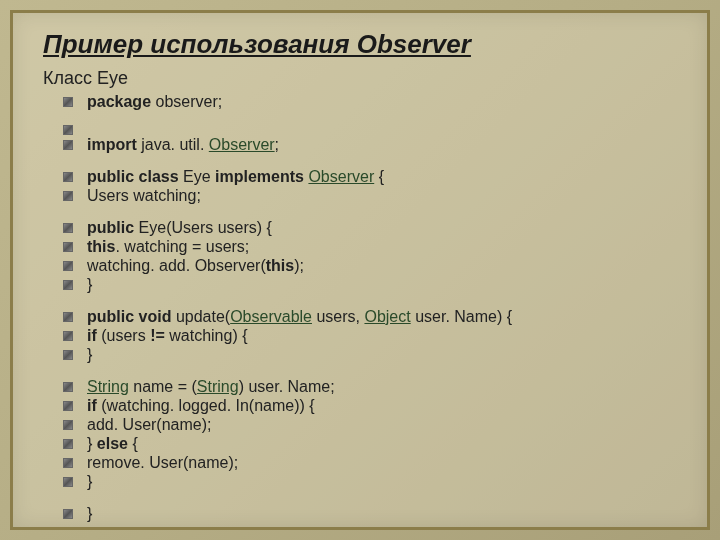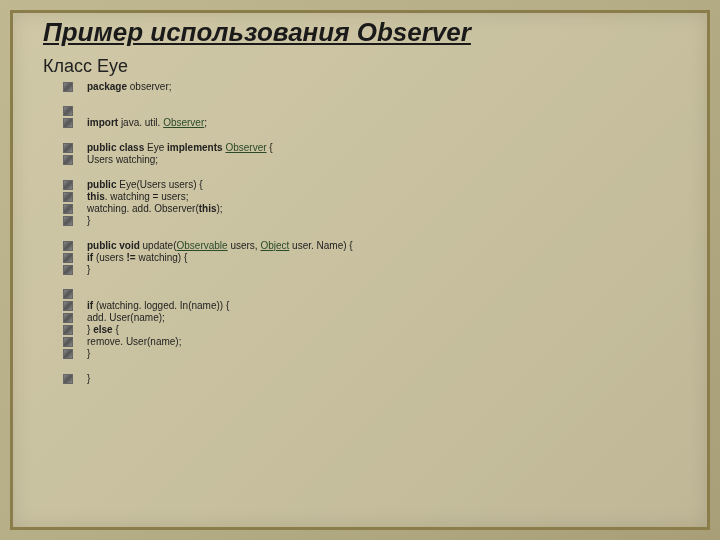--- a/index.html
+++ b/index.html
@@ -15,39 +15,39 @@
   position: absolute;
   top: 10px;
   left: 10px;
   right: 10px;
   bottom: 10px;
   border: 3px solid #8b7d4a;
   background: rgba(245, 240, 220, 0.3);
   box-shadow: inset 0 0 20px rgba(0,0,0,0.1);
 }
 .content {
-  padding: 4px 30px;
+  padding: 16px 30px;
 }
 .title {
   font-size: 26px;
   font-weight: bold;
   font-style: italic;
   text-decoration: underline;
   color: #1a1a1a;
   margin-bottom: 8px;
 }
 .subtitle {
   font-size: 18px;
   color: #222;
   margin-bottom: 4px;
 }
 .code-line {
   display: flex;
   align-items: center;
-  font-size: 10px;
+  font-size: 16px;
   color: #222;
   margin: 1px 0;
   padding-left: 20px;
 }
 .bullet {
   width: 8px;
   height: 8px;
   background: linear-gradient(135deg, #888 0%, #555 50%, #888 100%);
   border: 1px solid #666;
   margin-right: 14px;
@@ -115,20 +115,21 @@
           <div class="bullet"></div>
           <div class="code-text"><span class="kw">if </span><span>(users </span><span class="kw">!= </span><span>watching) {</span></div>
         </div>
         <div class="code-line">
           <div class="bullet"></div>
           <div class="code-text"><span>}</span></div>
         </div>
         <div class="spacer"></div>
         <div class="code-line">
           <div class="bullet"></div>
+          <div class="code-text"><span class="link">String</span><span> name = (</span><span class="link">String</span><span>) user. Name;</span></div>
         </div>
         <div class="code-line">
           <div class="bullet"></div>
           <div class="code-text"><span class="kw">if </span><span>(watching. logged. In(name)) {</span></div>
         </div>
         <div class="code-line">
           <div class="bullet"></div>
           <div class="code-text"><span>add. User(name);</span></div>
         </div>
         <div class="code-line">

